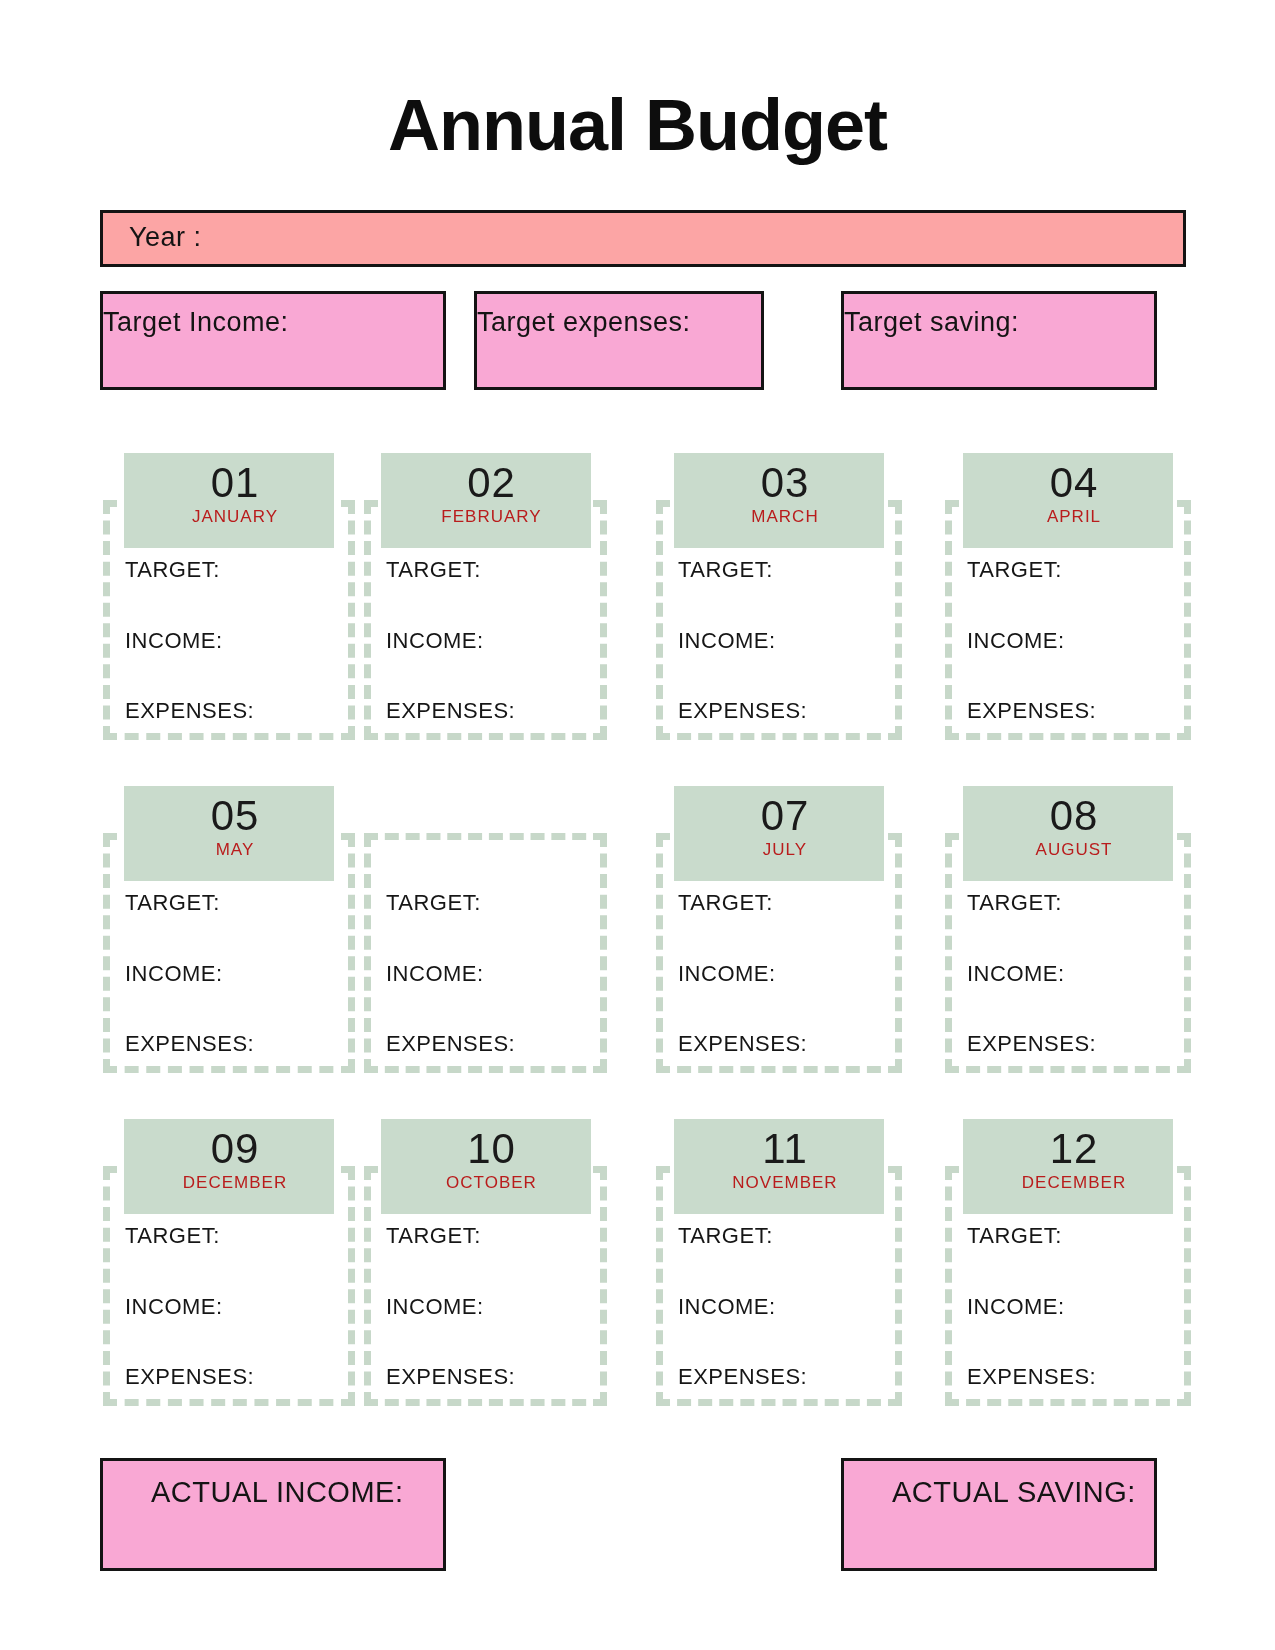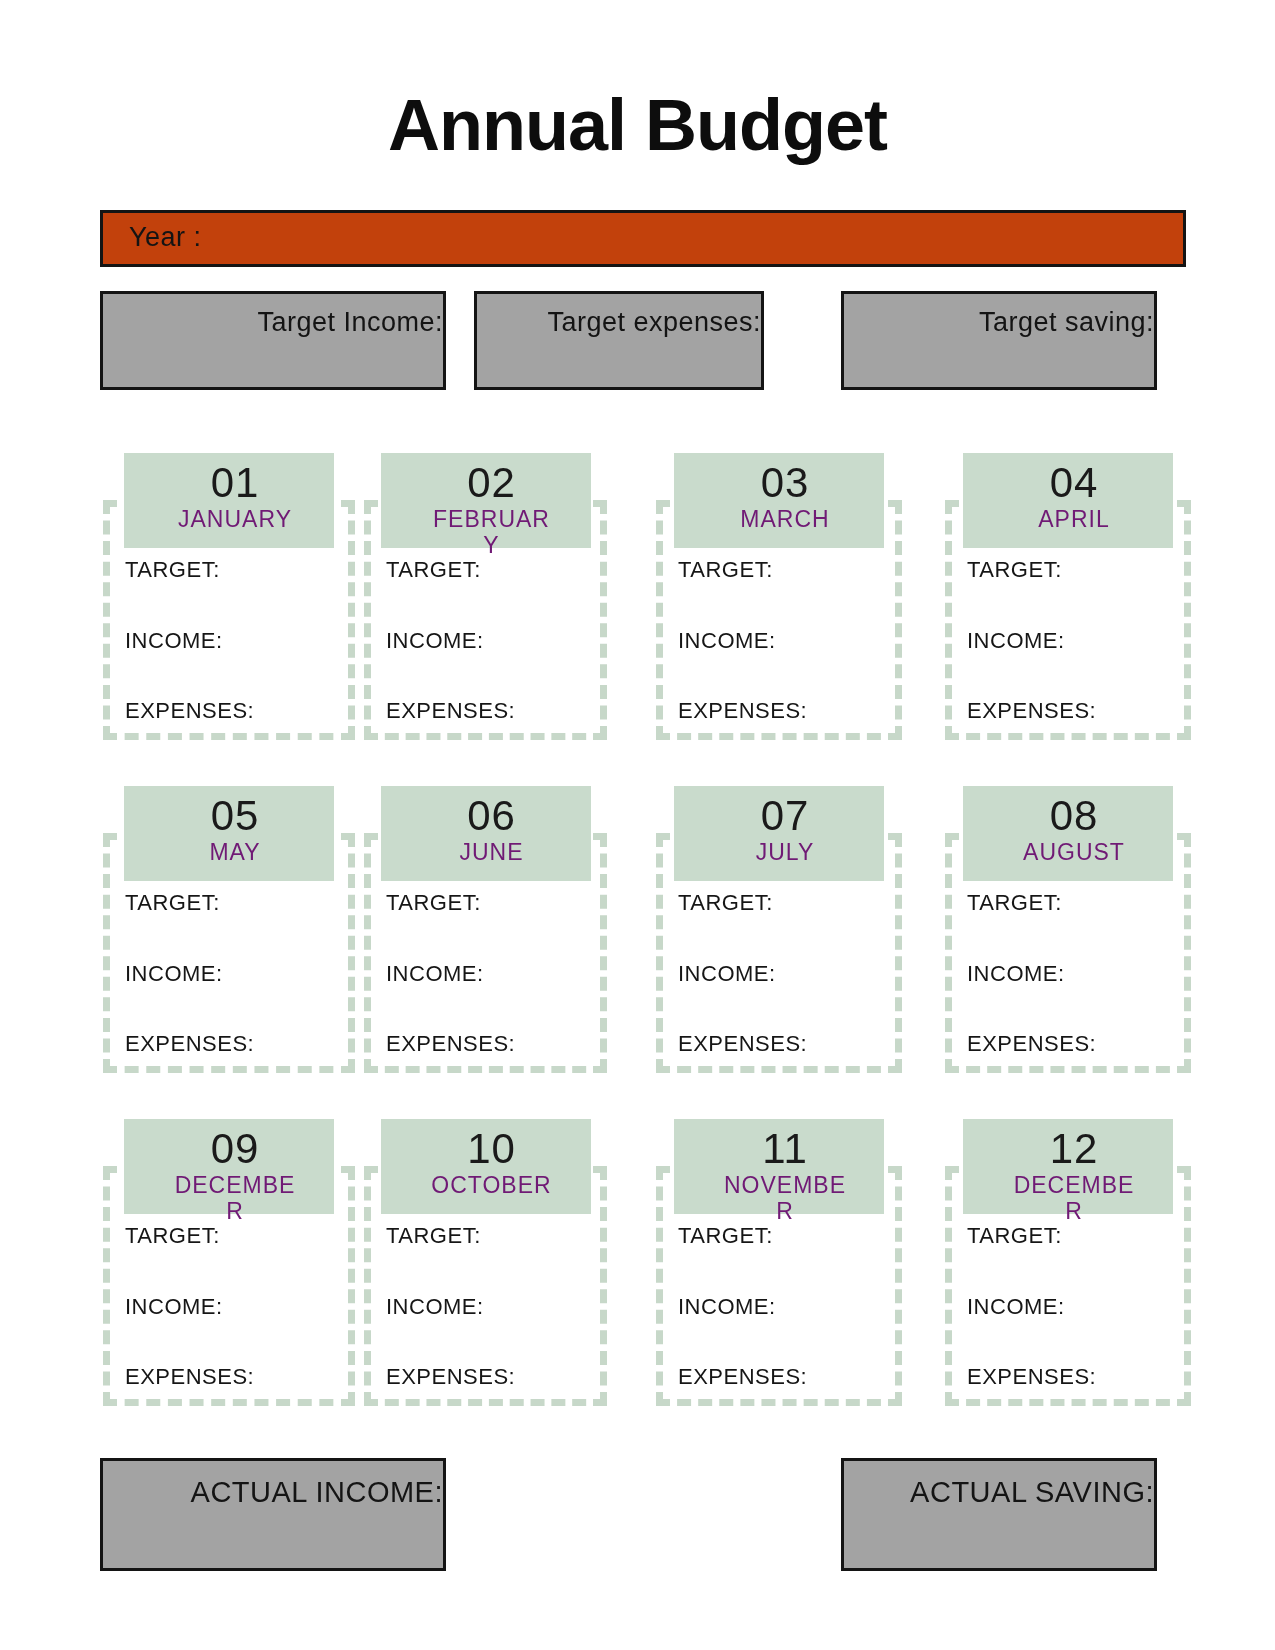--- a/index.html
+++ b/index.html
@@ -17,31 +17,31 @@
     position:absolute; top:84px; left:0; width:100%;
     text-align:center;
     font-size:72px; font-weight:bold; letter-spacing:-1px;
     color:#0d0d0d;
   }
 
   
   .year-box {
     position:absolute; left:100px; top:210px; width:1086px; height:57px;
     border:3px solid var(--ink, #141414); box-sizing:border-box;
-    background:#c2410c;
+    background:#fca5a5;
   }
   .year-box .label {
     margin:9px 0 0 26px; font-size:27px; letter-spacing:0.5px;
   }
 
   
   .tbox, .abox {
     position:absolute; box-sizing:border-box;
     border:3px solid var(--ink, #141414);
-    background:#a3a3a3; text-align:right;
+    background:#f9a8d4; text-align:left;
   }
   .tbox { top:291px; height:99px; }
   .abox { top:1458px; height:113px; }
   .tbox .label { margin-top:13px; font-size:27px; letter-spacing:0.5px; }
   .abox .label { margin-top:15px; font-size:29px; letter-spacing:0.5px;margin-left:48px; }
   .pos-b1 { left:100px; width:346px; }
   .pos-b2 { left:474px; width:290px; }
   .pos-b3 { left:841px; width:316px; }
 
   
@@ -63,24 +63,24 @@
     position:absolute; top:0; left:50%; transform:translateX(-50%);
     width:198px; height:95px;
     background:var(--header-green, #c9dbcc);
     z-index:2; text-align:center;padding-left:12px;
   }
   .mnum {
     font-size:42px; line-height:1; margin-top:9px; letter-spacing:1px;
     color:#1a1a1a;
   }
   .mname {
-    font-size:23px; line-height:1.12; letter-spacing:1px;
+    font-size:17px; line-height:1.12; letter-spacing:1px;
     width:130px; margin:3px auto 0;
     word-break:break-all;
-    color:#701a75;
+    color:#b91c1c;
   }
   .field {
     position:absolute; left:22px; z-index:3;
     font-size:22px; letter-spacing:0.5px; color:#161616;
   }
   .f1 { top:104px; }
   .f2 { top:175px; }
   .f3 { top:245px; }
 </style>
 </head>
@@ -154,24 +154,20 @@
       <div class="mnum">05</div>
       <div class="mname">MAY</div>
     </div>
     <div class="field f1">TARGET:</div>
     <div class="field f2">INCOME:</div>
     <div class="field f3">EXPENSES:</div>
   </div>
 
   <div class="card col2 row2">
     <div class="dashed"></div>
-    <div class="mheader">
-      <div class="mnum">06</div>
-      <div class="mname">JUNE</div>
-    </div>
     <div class="field f1">TARGET:</div>
     <div class="field f2">INCOME:</div>
     <div class="field f3">EXPENSES:</div>
   </div>
 
   <div class="card col3 row2">
     <div class="dashed"></div>
     <div class="mheader">
       <div class="mnum">07</div>
       <div class="mname">JULY</div>

